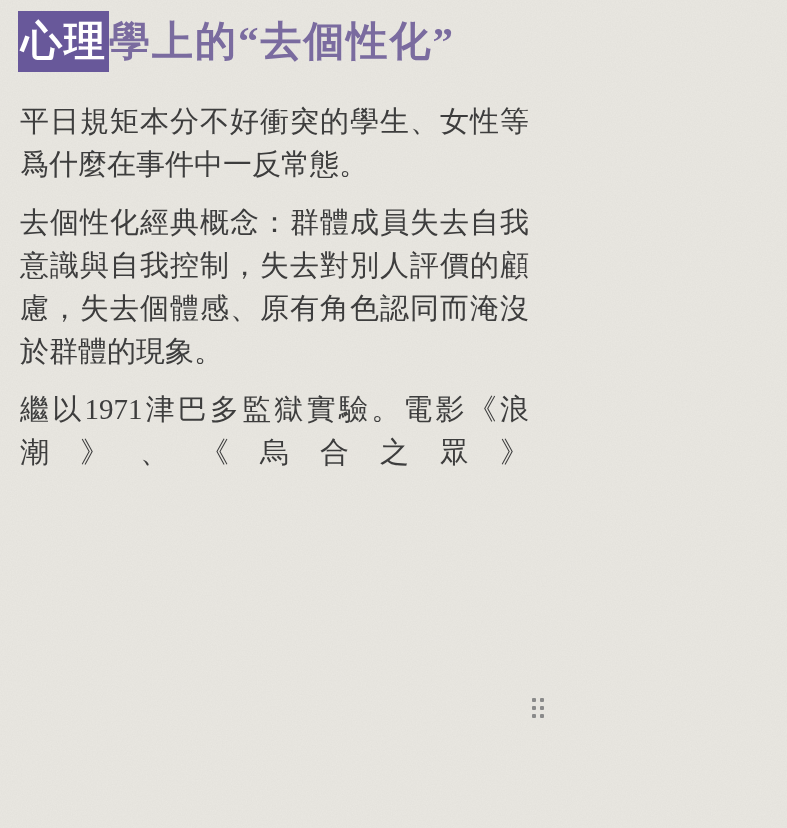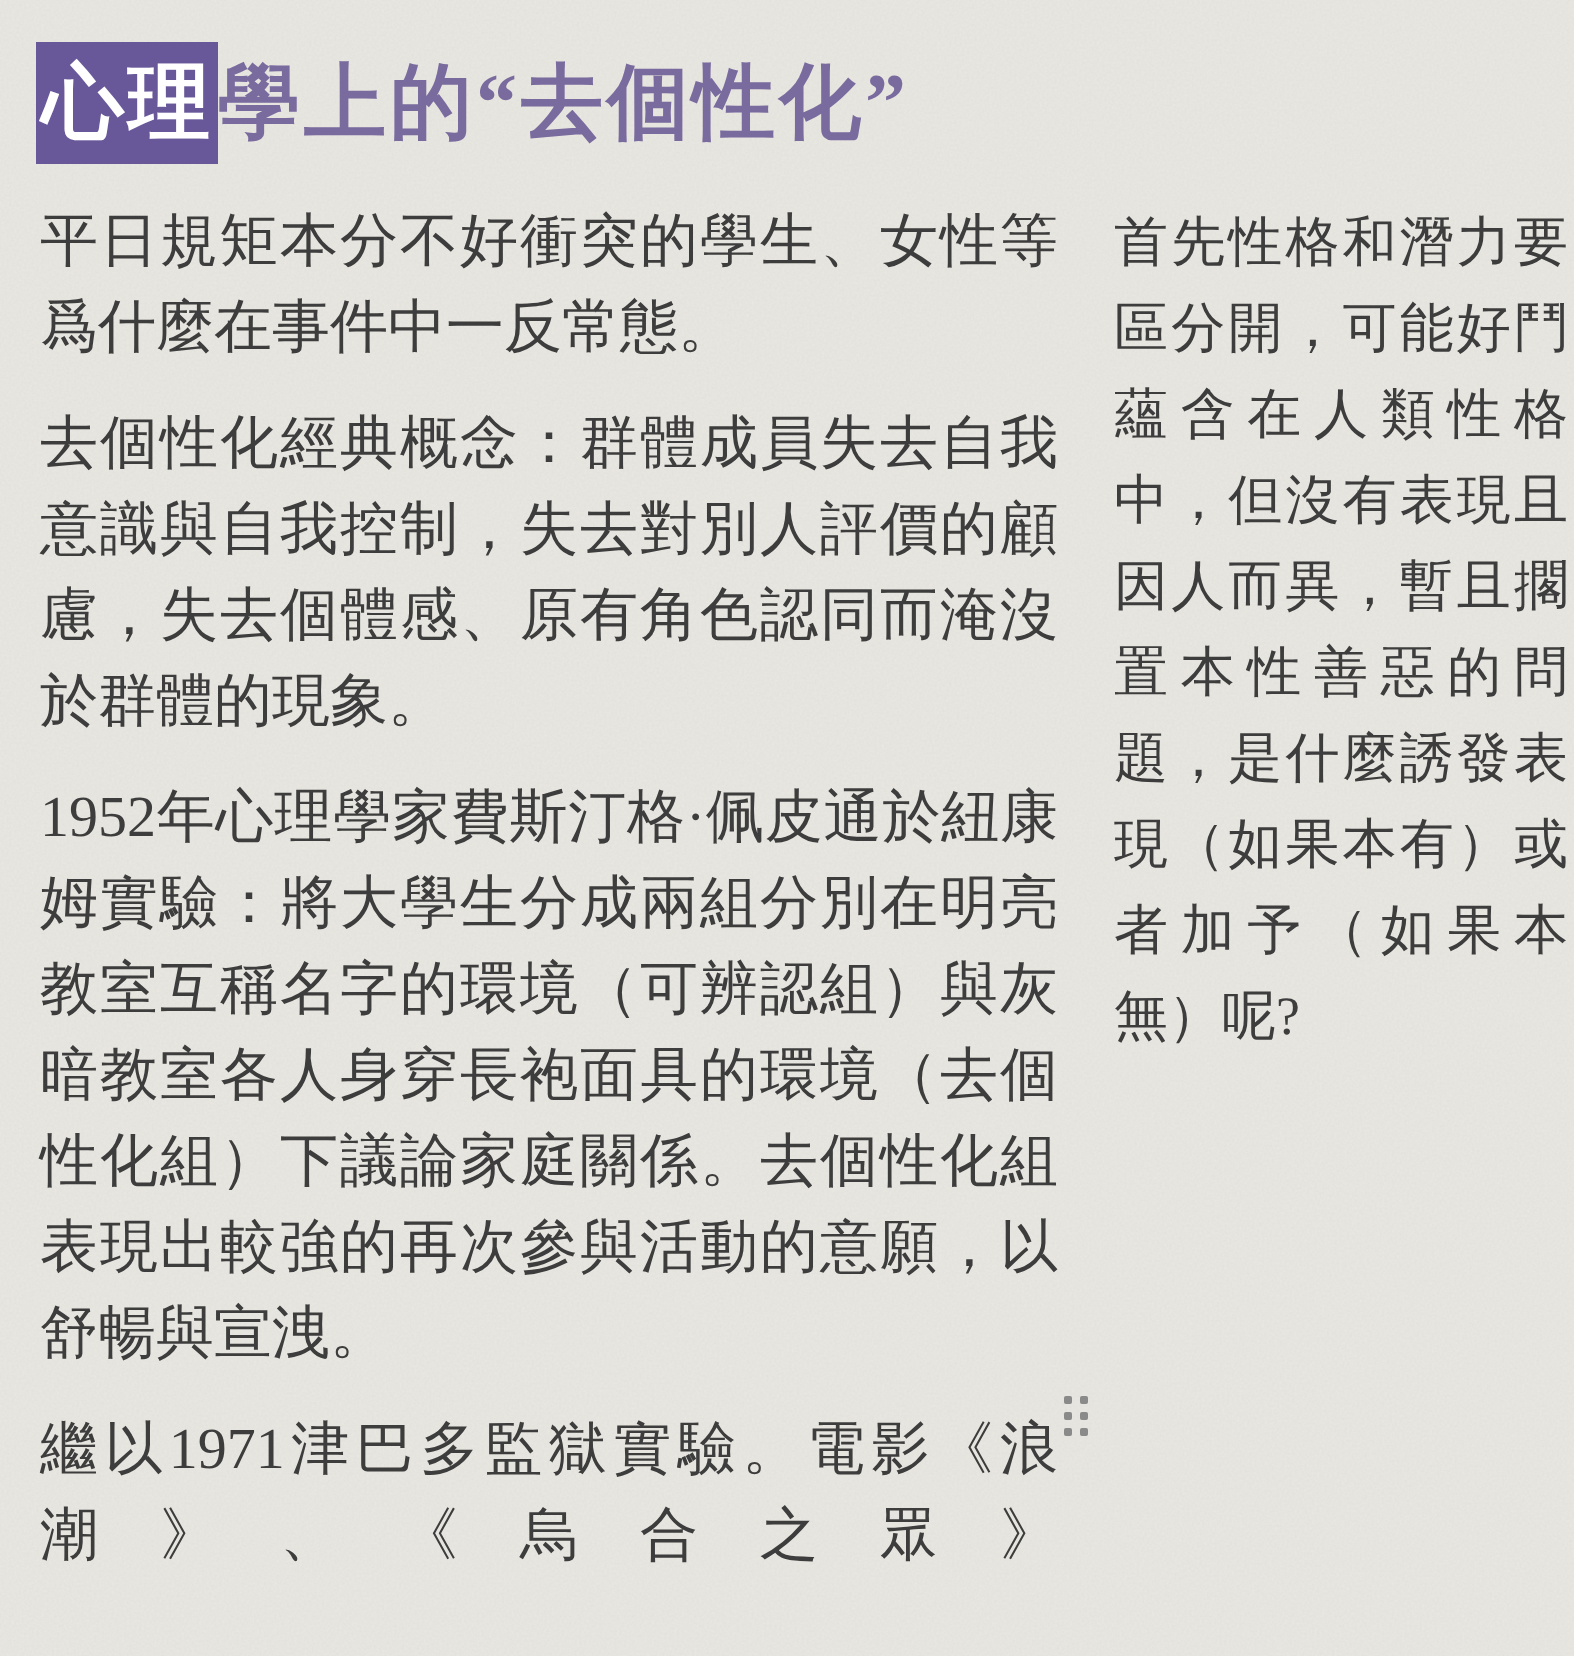--- a/index.html
+++ b/index.html
@@ -10,21 +10,21 @@
     font-family: "Liberation Serif", "DejaVu Serif", serif;
   }
   .paper-texture {
     position: absolute; left: 0; top: 0;
     width: 787px; height: 828px;
     pointer-events: none;
     z-index: 0;
   }
   .content { position: relative; z-index: 1; }
   .title {
-    position: absolute; left: 18px; top: 24px;
+    position: absolute; left: 18px; top: 14px;
     font-size: 41px; font-weight: bold;
     color: #7a6b9f;
     letter-spacing: 2px;
     white-space: nowrap;
   }
   .title .hl {
     background: #68589a;
     color: #ffffff;
     padding: 7px 2px 8px 3px;
   }
@@ -70,30 +70,28 @@
   <rect width="787" height="828" filter="url(#paperNoise)"></rect>
 </svg>
 
 <div class="content">
 
   <h1 class="title"><span class="hl">心理</span><span>學上的“去個性化”</span></h1>
 
   <div class="col-left">
     <p>平日規矩本分不好衝突的學生、女性等爲什麼在事件中一反常態。</p>
     <p>去個性化經典概念：群體成員失去自我意識與自我控制，失去對別人評價的顧慮，失去個體感、原有角色認同而淹沒於群體的現象。</p>
-    <p>1952年心理學家費斯汀格·佩皮通於紐康姆實驗：將大學生分成兩組分別在明亮教室互稱名字的環境（可辨認組）與灰暗教室各人身穿長袍面具的環境（去個性化組）下議論家庭關係。去個性化組表現出較強的再次參與活動的意願，以舒暢與宣洩。</p>
     <p class="stretch-last">繼以1971津巴多監獄實驗。電影《浪潮》、《烏合之眾》</p>
   </div>
 
   <div class="drag-handle">
     <i></i>
       <i></i>
     <i></i>
       <i></i>
     <i></i>
       <i></i>
   </div>
 
   <div class="col-right">
-    <p>首先性格和潛力要區分開，可能好鬥蘊含在人類性格中，但沒有表現且因人而異，暫且擱置本性善惡的問題，是什麼誘發表現（如果本有）或者加予（如果本無）呢?</p>
   </div>
 
 </div>
 
 </body></html>

